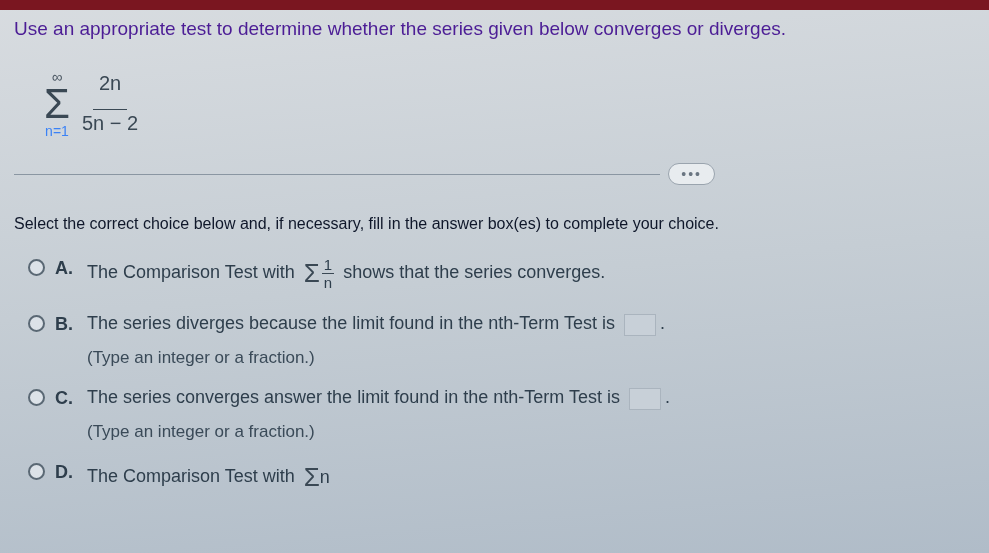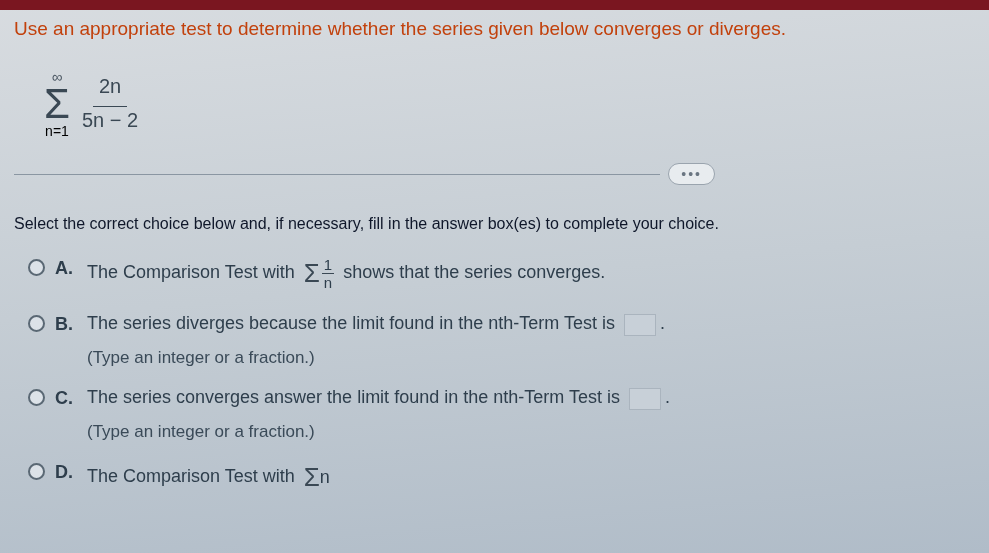--- a/index.html
+++ b/index.html
@@ -19,21 +19,21 @@
     .border-top {
       position: absolute;
       top: 0;
       left: 0;
       right: 0;
       height: 10px;
       background: #7a1620;
     }
     .question-text {
       font-size: 19px;
-      color: #c2410c;
+      color: #4c1d95;
       margin-bottom: 28px;
     }
     .formula {
       margin-left: 30px;
       margin-bottom: 24px;
       display: flex;
       align-items: center;
     }
     .sigma-group {
       display: inline-flex;
@@ -46,32 +46,32 @@
       color: #4a5662;
     }
     .sigma {
       font-size: 42px;
       line-height: 38px;
       color: #3a4854;
       font-weight: normal;
     }
     .sigma-bottom {
       font-size: 14px;
-      color: #000000;
+      color: #3b82f6;
     }
     .fraction-main {
       display: inline-flex;
       flex-direction: column;
       align-items: center;
       font-size: 20px;
       color: #3a4854;
     }
     .fraction-main .num {
       border-bottom: 1.5px solid #3a4854;
-      padding: 0 6px 8px 6px;
+      padding: 0 6px 14px 6px;
     }
     .fraction-main .den {
       padding: 2px 2px 0 2px;
       text-align: right;
     }
     .divider-row {
       display: flex;
       align-items: center;
       margin: 18px 0 30px 0;
     }

